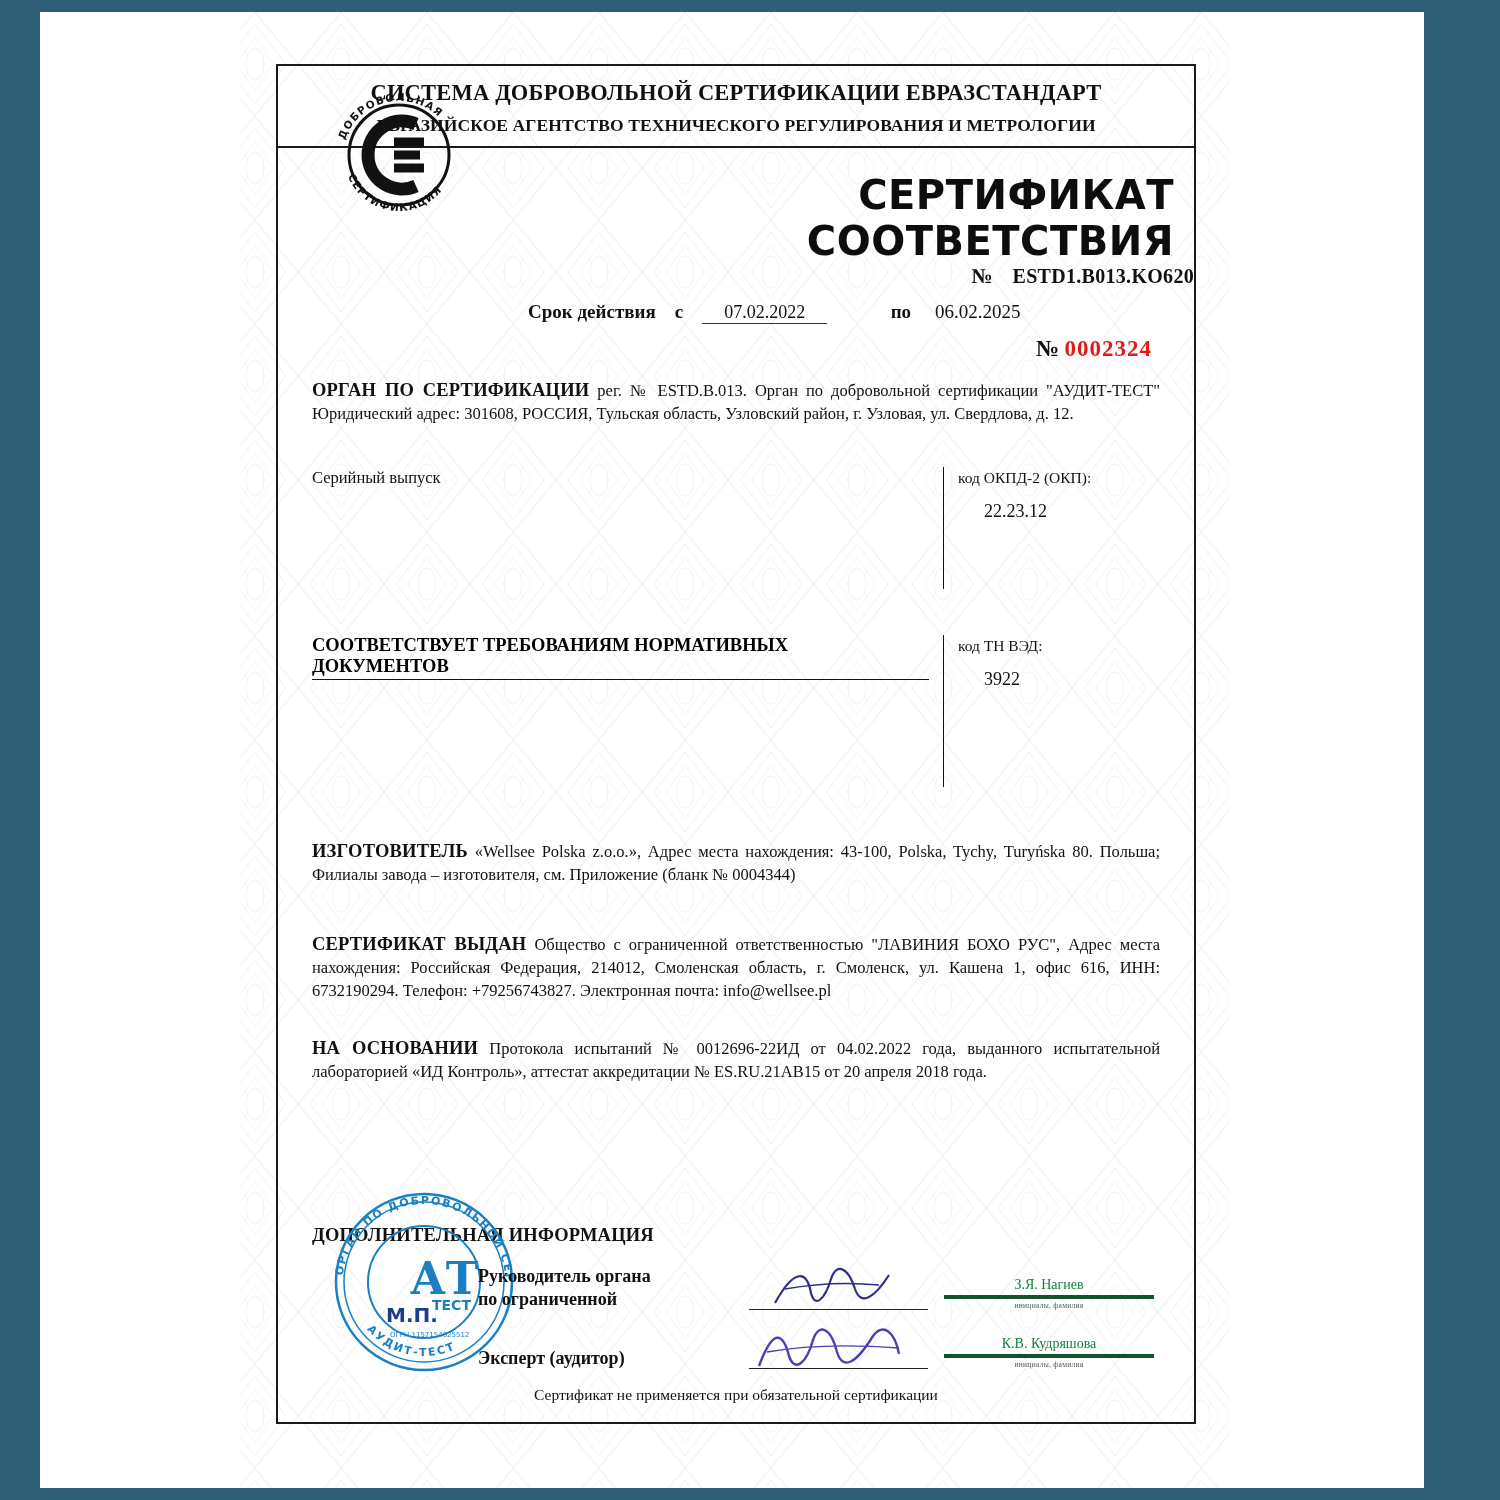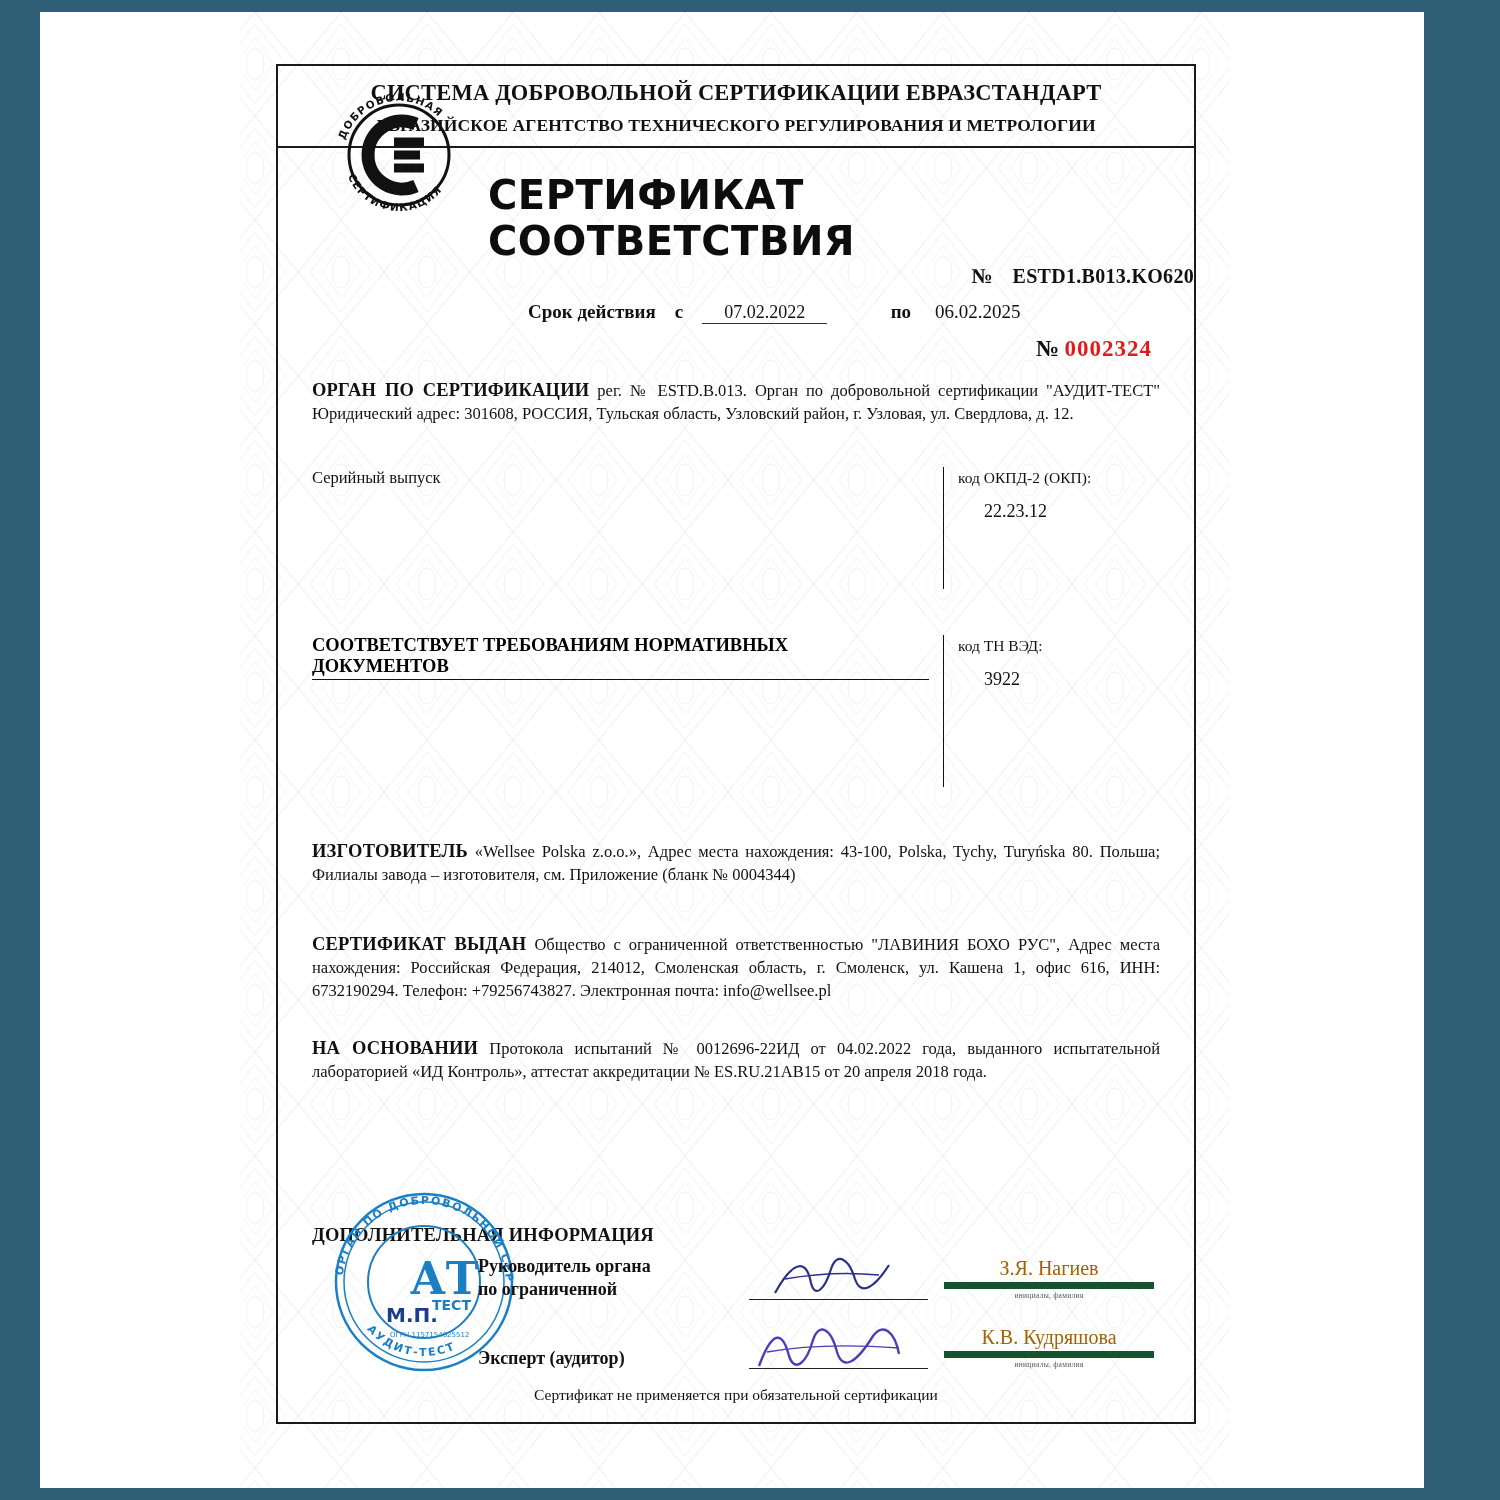--- a/index.html
+++ b/index.html
@@ -50,21 +50,21 @@
     font-size:22.5px;font-weight:bold;letter-spacing:.2px;
     color:#111;white-space:nowrap;
   }
   .hdr-line2{
     margin-top:9px;
     font-size:17.5px;font-weight:bold;letter-spacing:.1px;color:#111;
     white-space:nowrap;
   }
 
   .title{
-    text-align:left;
+    text-align:right;
     font-family:"DejaVu Sans", sans-serif;
     font-size:40px;font-weight:bold;letter-spacing:.5px;
     color:#0d0d0d;
     margin:24px 0 0 210px;
     padding-right:20px;
   }
 
   .emblem{
     position:absolute;
     left:46px;top:14px;
@@ -139,22 +139,22 @@
     margin-bottom:26px;
   }
   .sign-label{
     width:255px;font-size:18px;font-weight:bold;line-height:1.25;color:#111;
   }
   .sign-line{
     flex:1;border-bottom:1px solid #222;height:30px;margin:0 16px;position:relative;
   }
   .sign-name{
     width:210px;text-align:center;
-    font-size:20px;color:#a16207;
-    border-bottom:7px solid #14532d;
+    font-size:14px;color:#15803d;
+    border-bottom:4px solid #14532d;
     padding-bottom:2px;
   }
   .tiny{
     font-size:7.5px;color:#555;letter-spacing:.3px;text-align:center;margin-top:2px;
   }
   .foot-note{
     text-align:center;font-size:15.5px;color:#111;margin-top:17px;
   }
   .stamp{
     position:absolute;

